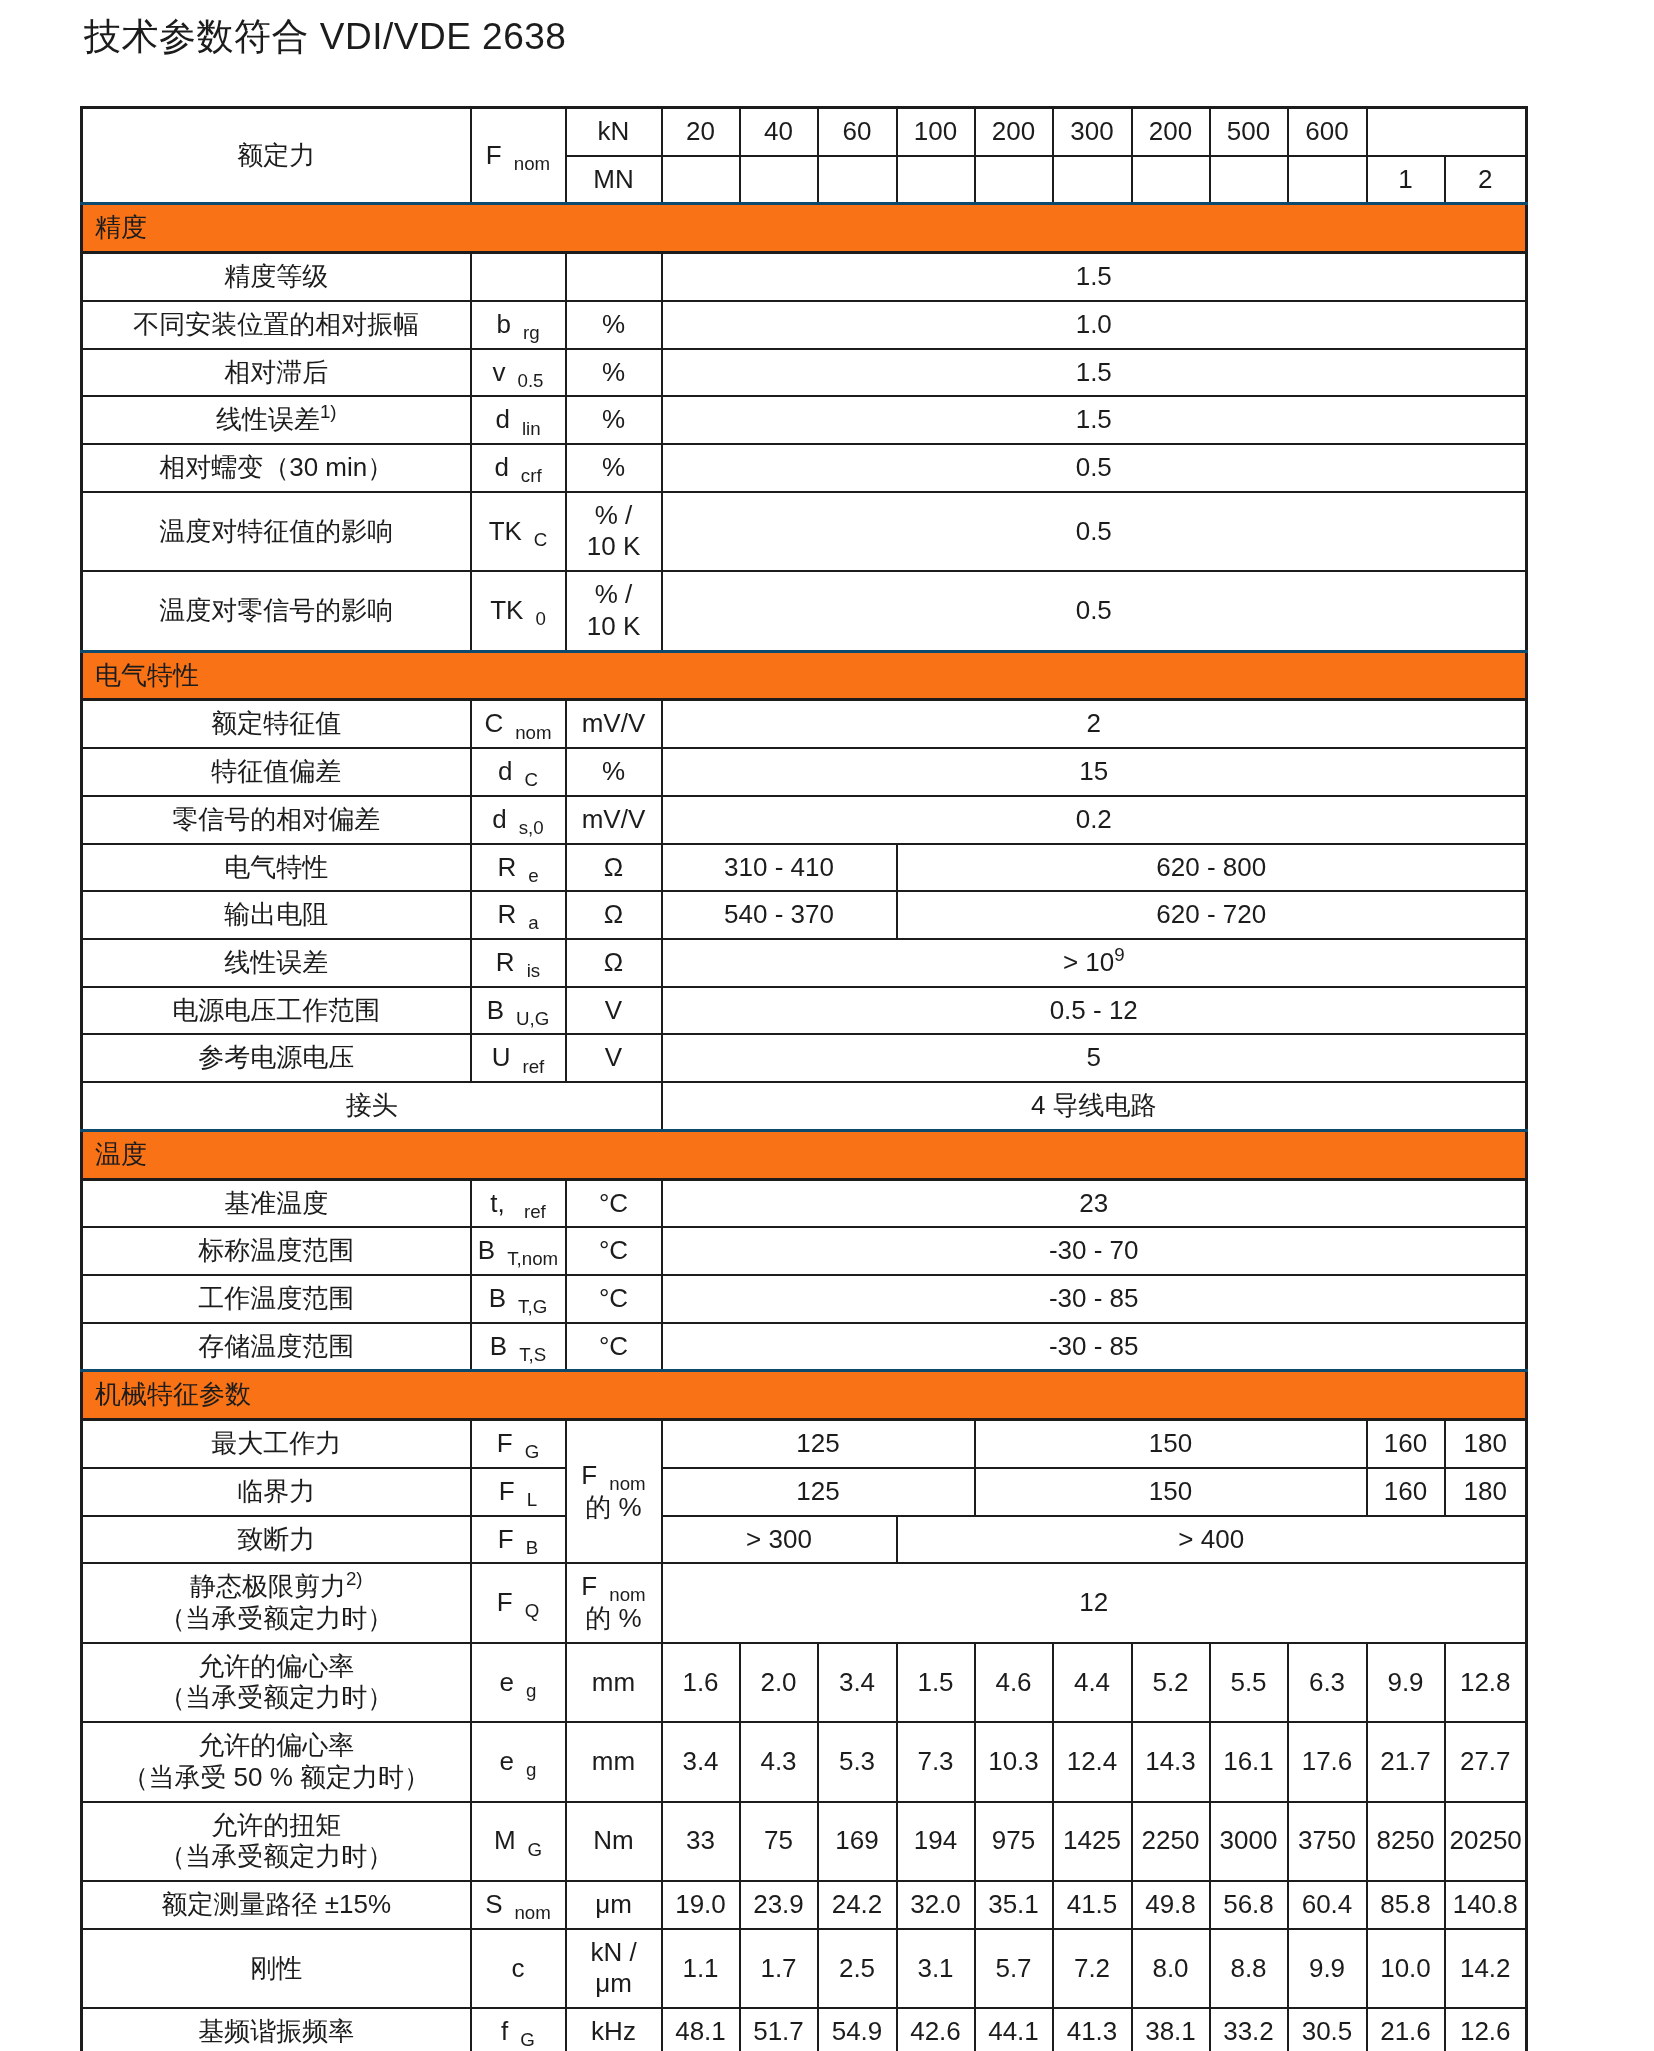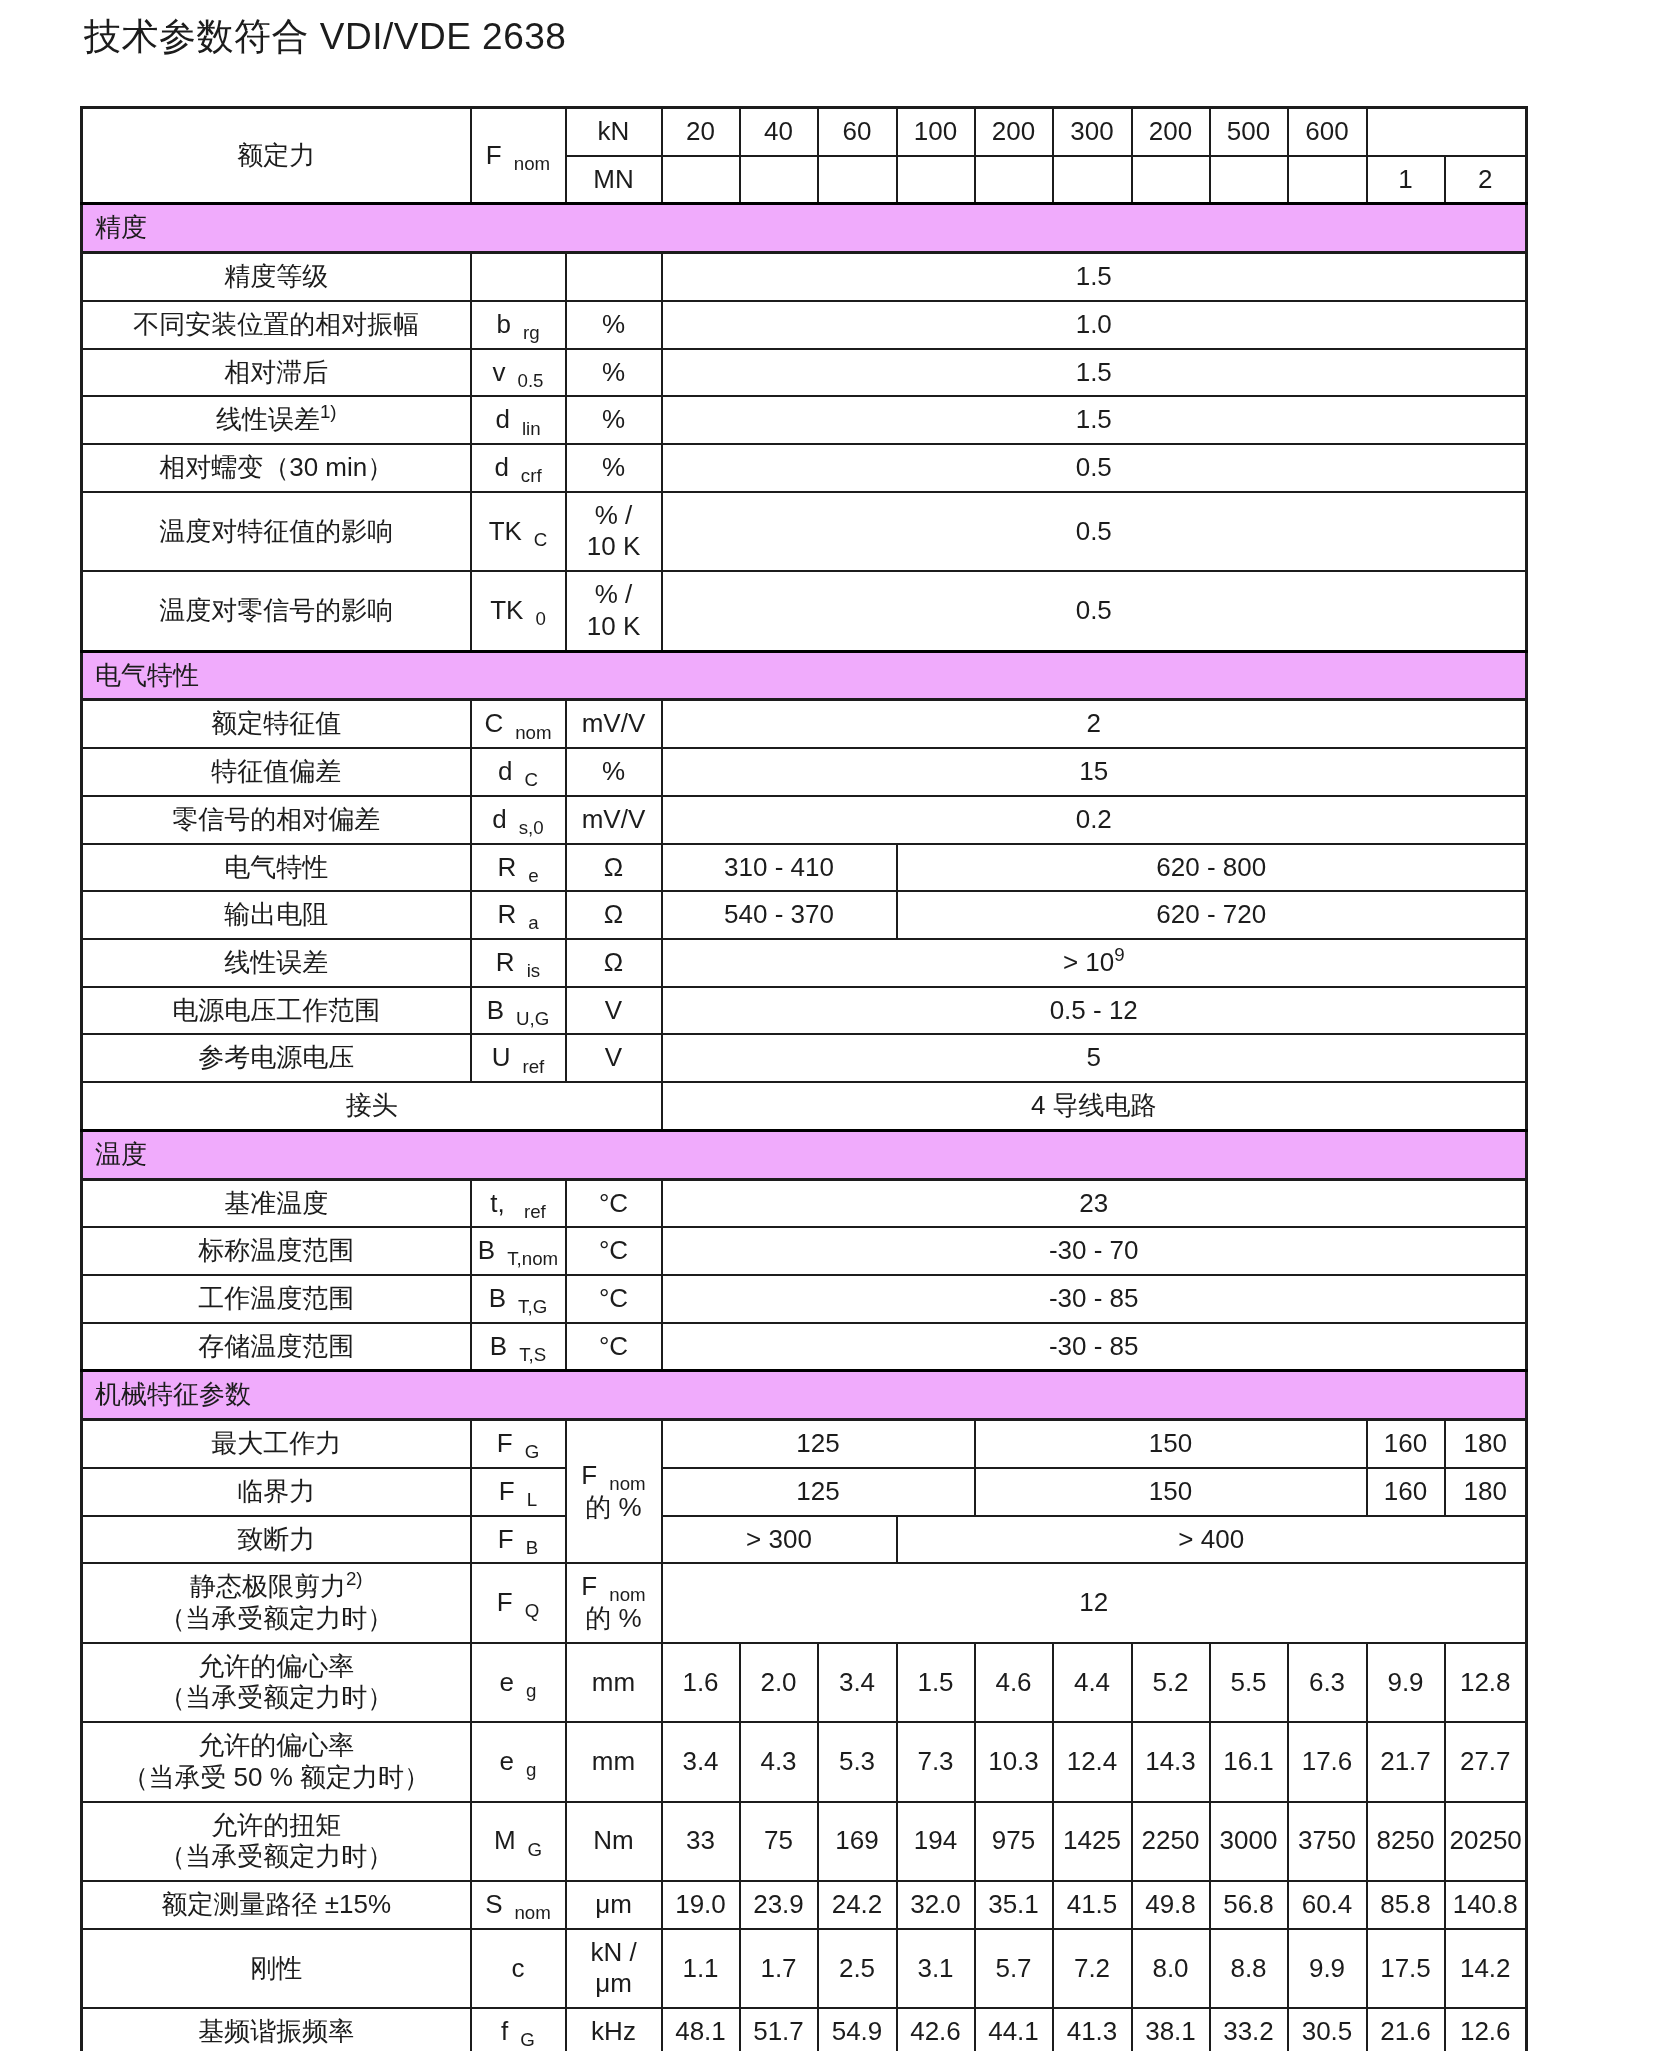--- a/index.html
+++ b/index.html
@@ -20,22 +20,22 @@
   table.specs td{
     border:2px solid #1c1c1c;
     font-size:26px;line-height:1.22;
     text-align:center;vertical-align:middle;
     padding:7px 4px;height:31px;
     overflow:hidden;
   }
   td.lbl{text-align:left;padding-left:12px;}
   td.hdr-lbl{text-align:left;padding-left:12px;vertical-align:top;padding-top:10px;}
   tr.sec td{
-    background:#f0abfc;text-align:left;padding-left:12px;
-    border-top:3px solid #000000;border-bottom:3px solid #1c1c1c;
+    background:#f97316;text-align:left;padding-left:12px;
+    border-top:3px solid #0c4a6e;border-bottom:3px solid #1c1c1c;
     height:30px;
   }
   sub{font-size:0.72em;line-height:0;margin-left:12px;}
   sup{font-size:0.72em;line-height:0;}
 </style>
 </head>
 <body>
 
 <div class="page-title">技术参数符合 VDI/VDE 2638</div>
 
@@ -317,21 +317,21 @@
         <td>kN /<br>μm</td>
         <td>1.1</td>
         <td>1.7</td>
         <td>2.5</td>
         <td>3.1</td>
         <td>5.7</td>
         <td>7.2</td>
         <td>8.0</td>
         <td>8.8</td>
         <td>9.9</td>
-        <td>17.5</td>
+        <td>10.0</td>
         <td>14.2</td>
       </tr>
       <tr>
         <td class="lbl">基频谐振频率</td>
         <td>f<sub>G</sub></td>
         <td>kHz</td>
         <td>48.1</td>
         <td>51.7</td>
         <td>54.9</td>
         <td>42.6</td>

